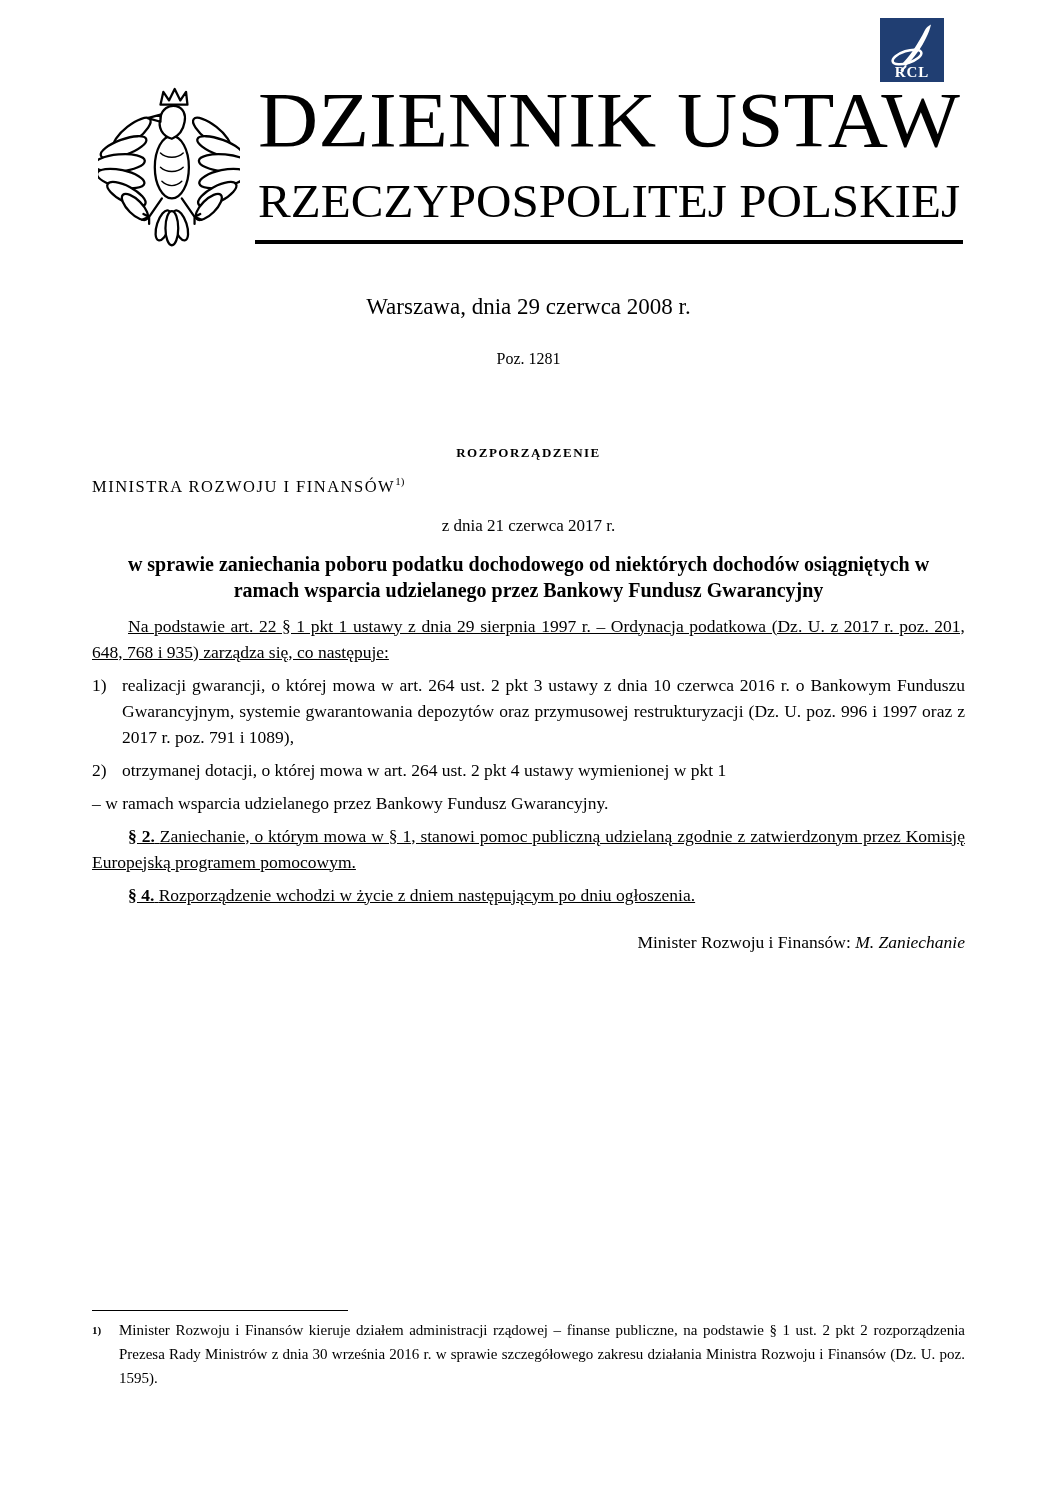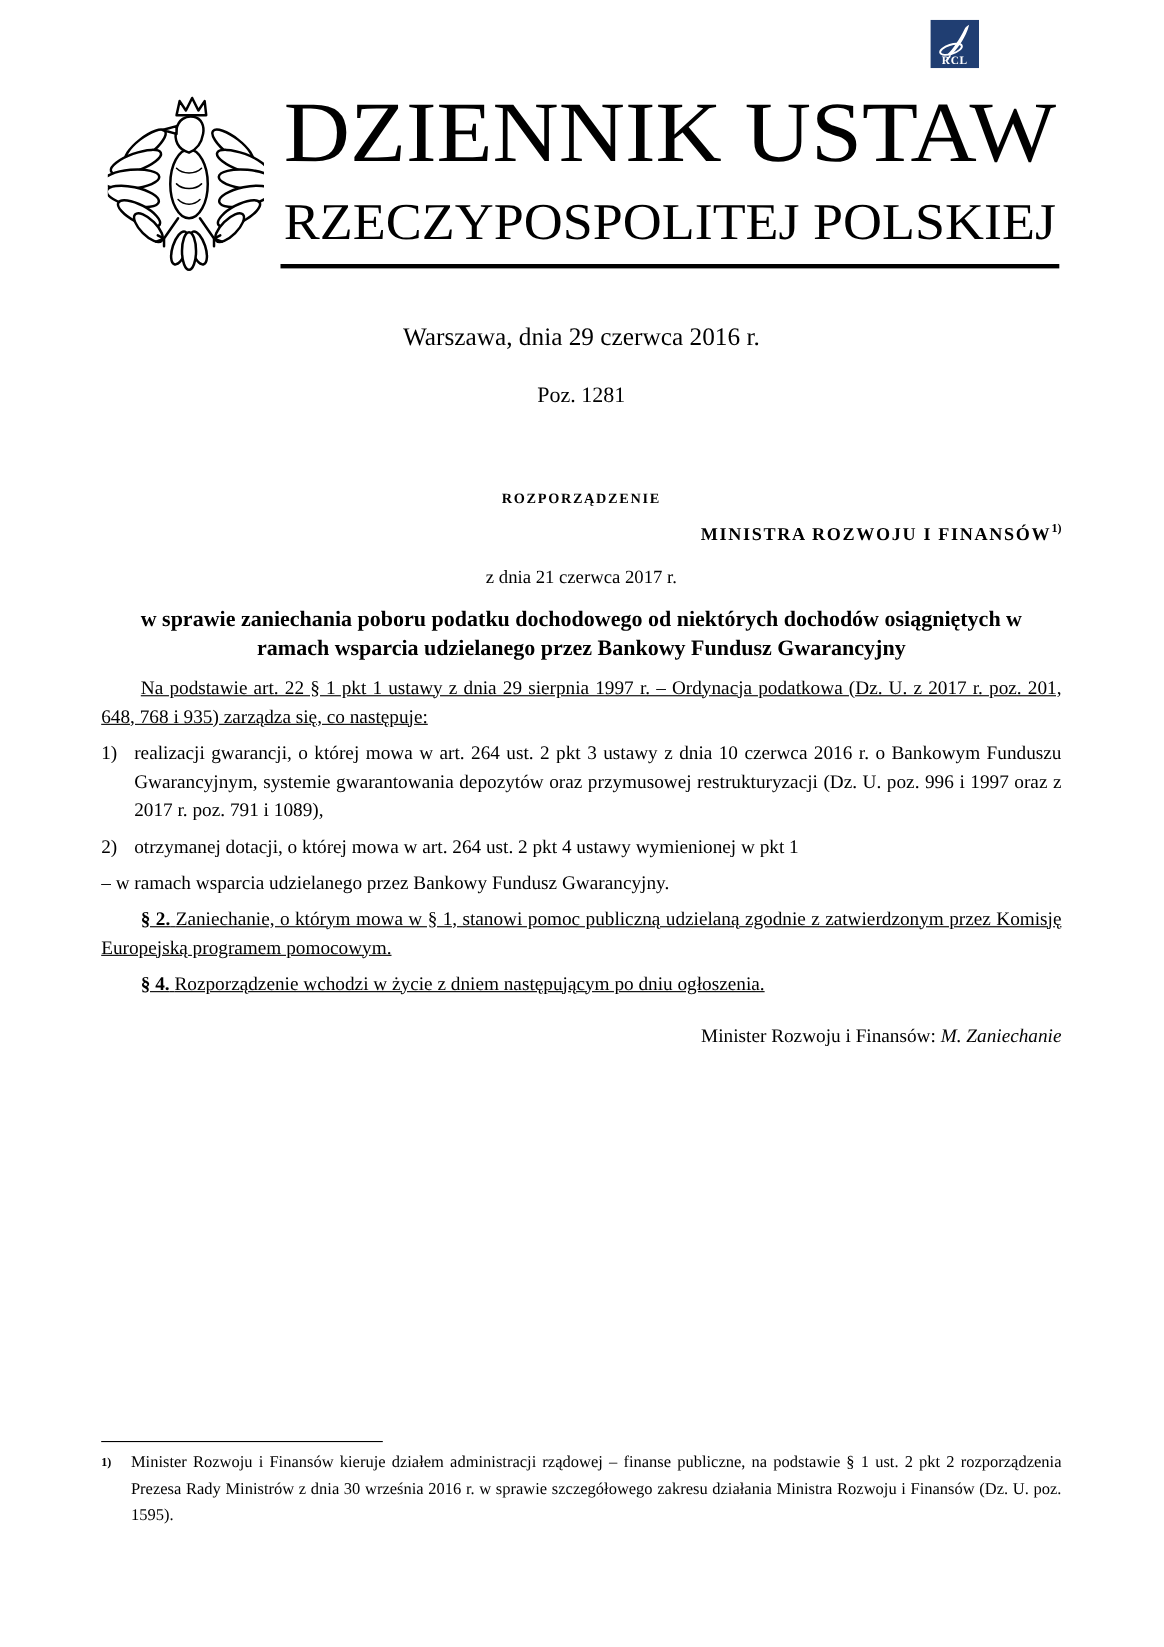--- a/index.html
+++ b/index.html
@@ -15,31 +15,31 @@
   }
 
   
   .masthead { position: relative; height: 265px; }
   .eagle { position: absolute; left: 98px; top: 84px; width: 142px; height: 172px; }
   .eagle svg { width: 100%; height: 100%; display: block; }
   .mast-text { position: absolute; left: 255px; top: 83px; width: 708px; }
   .mast-text svg { display: block; overflow: visible; }
   .mast-t2 { margin-top: 16px; }
   .mast-rule { border: 0; border-top: 4px solid #000; margin: 13px 0 0; }
-  .rcl-logo { position: absolute; left: 836px; top: 18px; width: 64px; height: 44px; }
+  .rcl-logo { position: absolute; left: 880px; top: 18px; width: 64px; height: 64px; }
   .rcl-logo svg { width: 100%; height: 100%; display: block; }
 
   
   .content { margin: 0 93px 0 92px; font-size: 17.5px; line-height: 26px; }
 
   .place-date { margin-top: 28px; text-align: center; font-size: 23px; line-height: 28px; }
-  .poz       { margin-top: 24px; text-align: center; font-size: 20px; line-height: 28px; }
+  .poz       { margin-top: 24px; text-align: center; font-size: 16px; line-height: 28px; }
 
   .act-type   { margin-top: 67px; text-align: center; font-weight: bold; font-size: 13px; letter-spacing: 1.5px; line-height: 26px; }
-  .act-issuer { margin-top: 2px;  text-align: right; font-weight: bold; font-size: 16.5px; letter-spacing: 1.5px; line-height: 26px; }
+  .act-issuer { margin-top: 2px;  text-align: left; font-weight: normal; font-size: 16.5px; letter-spacing: 1.5px; line-height: 26px; }
   .act-issuer sup { font-size: 11px; letter-spacing: 0; }
   .act-date   { margin-top: 13px; text-align: center; font-size: 17px; line-height: 26px; }
   .act-subject{ margin-top: 12px; text-align: center; font-weight: bold; font-size: 20px; line-height: 26px; padding: 0 4px; }
 
   .body-text { margin-top: 10px; }
   .para { margin: 0 0 7px; text-align: justify; }
   .indent { text-indent: 36px; text-decoration: underline; }
   .para b { font-weight: bold; }
   .li { position: relative; padding-left: 30px; margin: 0 0 7px; text-align: justify; }
   .li .marker { position: absolute; left: 0; top: 0; }
@@ -113,21 +113,21 @@
         <ellipse cx="27" cy="39" rx="15" ry="6" transform="rotate(-18 27 39)" fill="none" stroke="#fff" stroke-width="2.5"></ellipse>
         <path d="M22,46 C30,38 38,26 45,12 C46,10 48,8 51,6.5 C50,11 48.5,15 46.5,19 C42,29 34,40 26,48 Z" fill="#fff"></path>
         <path d="M26,48 L21,53" stroke="#fff" stroke-width="2"></path>
         <text x="32" y="59" text-anchor="middle" style="font-family:'Liberation Serif',serif; font-size:15px; font-weight:bold; letter-spacing:1px; fill:#fff;">RCL</text>
       </svg>
     </div>
   </header>
 
   <main class="content">
 
-    <div class="place-date">Warszawa, dnia 29 czerwca 2016 r.</div>
+    <div class="place-date">Warszawa, dnia 29 czerwca 2008 r.</div>
     <div class="poz">Poz. 1281</div>
 
     <div class="act-type">ROZPORZĄDZENIE</div>
     <div class="act-issuer"><span>MINISTRA ROZWOJU I FINANSÓW</span><sup>1)</sup></div>
     <div class="act-date">z dnia 21 czerwca 2017 r.</div>
     <div class="act-subject">w sprawie zaniechania poboru podatku dochodowego od niektórych dochodów osiągniętych w ramach wsparcia udzielanego przez Bankowy Fundusz Gwarancyjny</div>
 
     <div class="body-text">
       <p class="para indent">Na podstawie art. 22 § 1 pkt 1 ustawy z dnia 29 sierpnia 1997 r. – Ordynacja podatkowa (Dz. U. z 2017 r. poz. 201, 648, 768 i 935) zarządza się, co następuje:</p>
 

